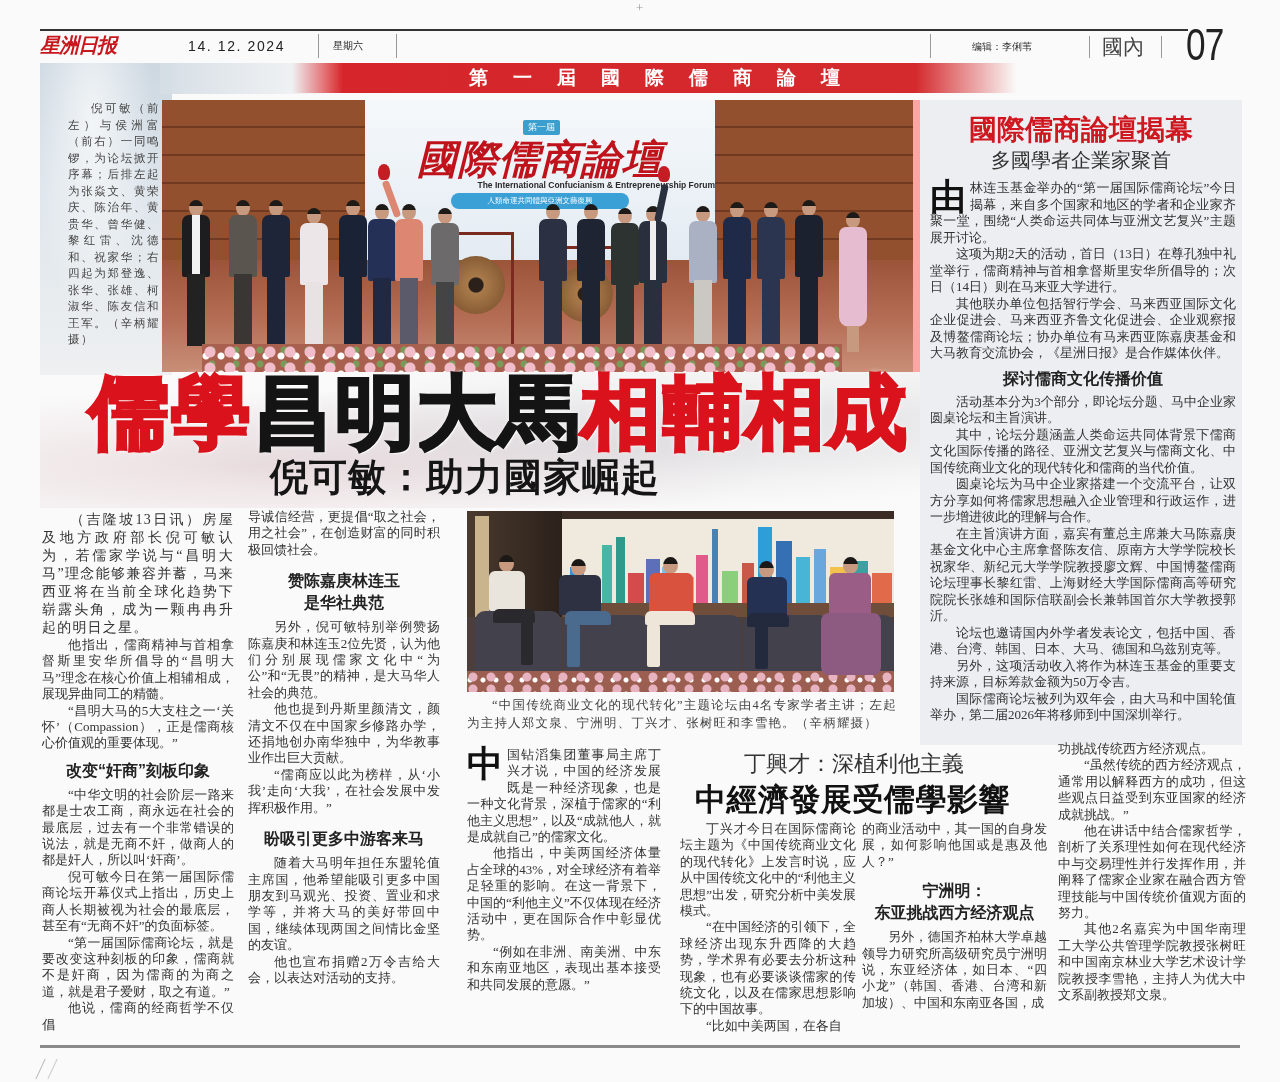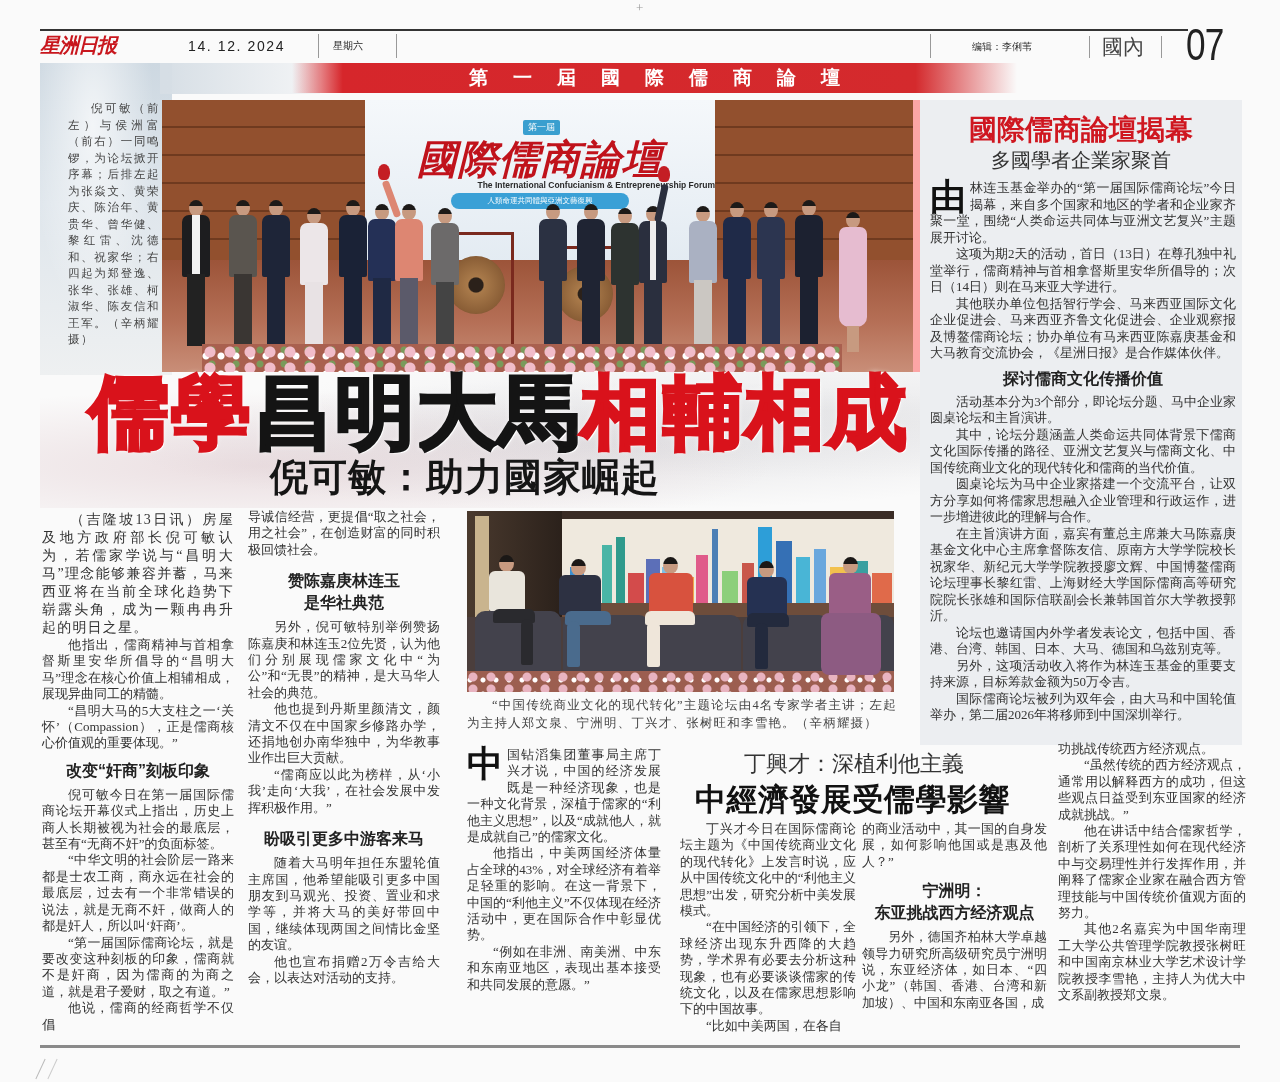--- a/index.html
+++ b/index.html
@@ -257,22 +257,22 @@
 <div class="abs headline sans">
   <span class="hl-red">儒學</span><span class="hl-black">昌明大馬</span><span class="hl-red">相輔相成</span>
 </div>
 <div class="abs subheadline">倪可敏：助力國家崛起</div>
 
 <div class="col" style="left:42px;top:511px;width:192px;">
   <p class="lead">（吉隆坡13日讯）房屋及地方政府部长倪可敏认为，若儒家学说与“昌明大马”理念能够兼容并蓄，马来西亚将在当前全球化趋势下崭露头角，成为一颗冉冉升起的明日之星。</p>
   <p>他指出，儒商精神与首相拿督斯里安华所倡导的“昌明大马”理念在核心价值上相辅相成，展现异曲同工的精髓。</p>
   <p>“昌明大马的5大支柱之一‘关怀’（Compassion），正是儒商核心价值观的重要体现。”</p>
   <div class="sub">改变“奸商”刻板印象</div>
+  <p>“中华文明的社会阶层一路来都是士农工商，商永远在社会的最底层，过去有一个非常错误的说法，就是无商不奸，做商人的都是奸人，所以叫‘奸商’。</p>
   <p>倪可敏今日在第一届国际儒商论坛开幕仪式上指出，历史上商人长期被视为社会的最底层，甚至有“无商不奸”的负面标签。</p>
-  <p>“中华文明的社会阶层一路来都是士农工商，商永远在社会的最底层，过去有一个非常错误的说法，就是无商不奸，做商人的都是奸人，所以叫‘奸商’。</p>
   <p>“第一届国际儒商论坛，就是要改变这种刻板的印象，儒商就不是奸商，因为儒商的为商之道，就是君子爱财，取之有道。”</p>
   <p>他说，儒商的经商哲学不仅倡</p>
 </div>
 
 <div class="col" style="left:248px;top:509px;width:192px;">
   <p class="noindent">导诚信经营，更提倡“取之社会，用之社会”，在创造财富的同时积极回馈社会。</p>
   <div class="sub" style="margin-top:12px;">
     <div>赞陈嘉庚林连玉</div>
     <div>是华社典范</div>
   </div>

